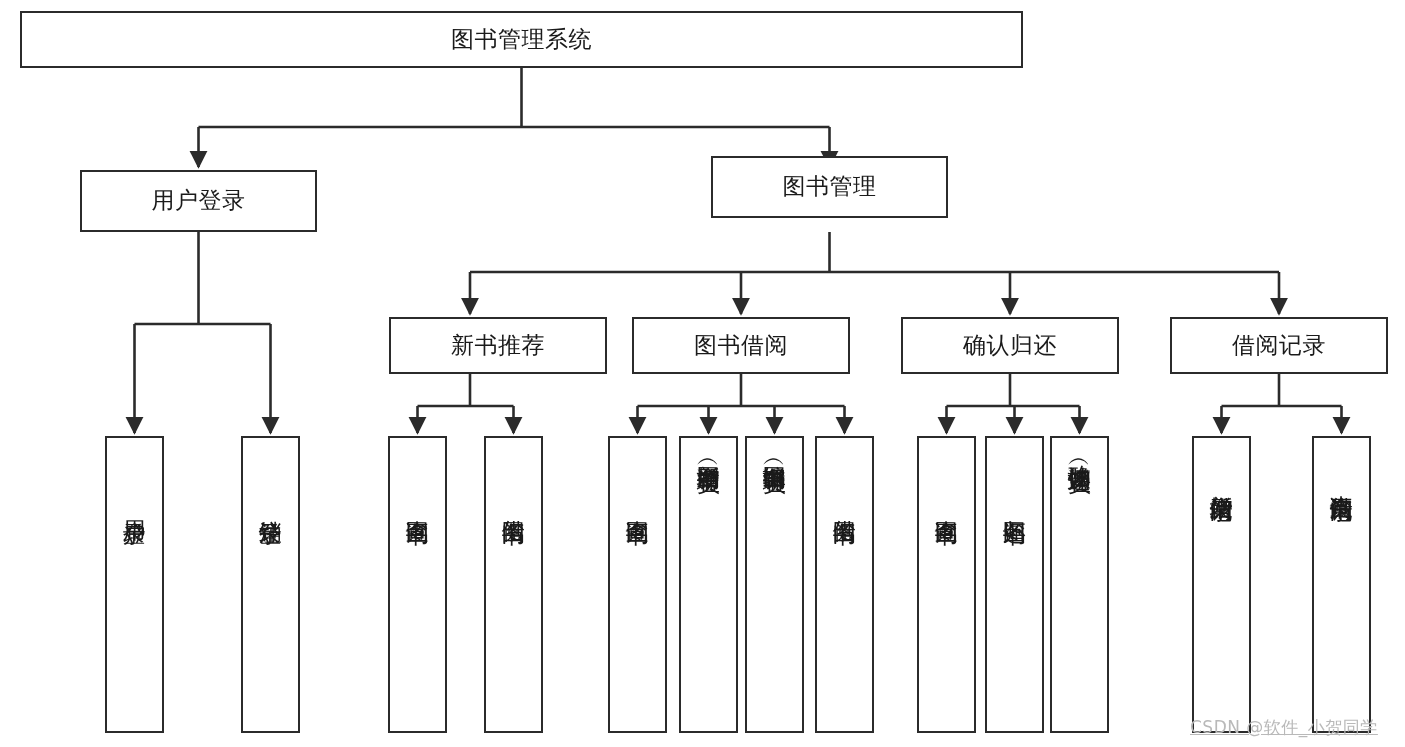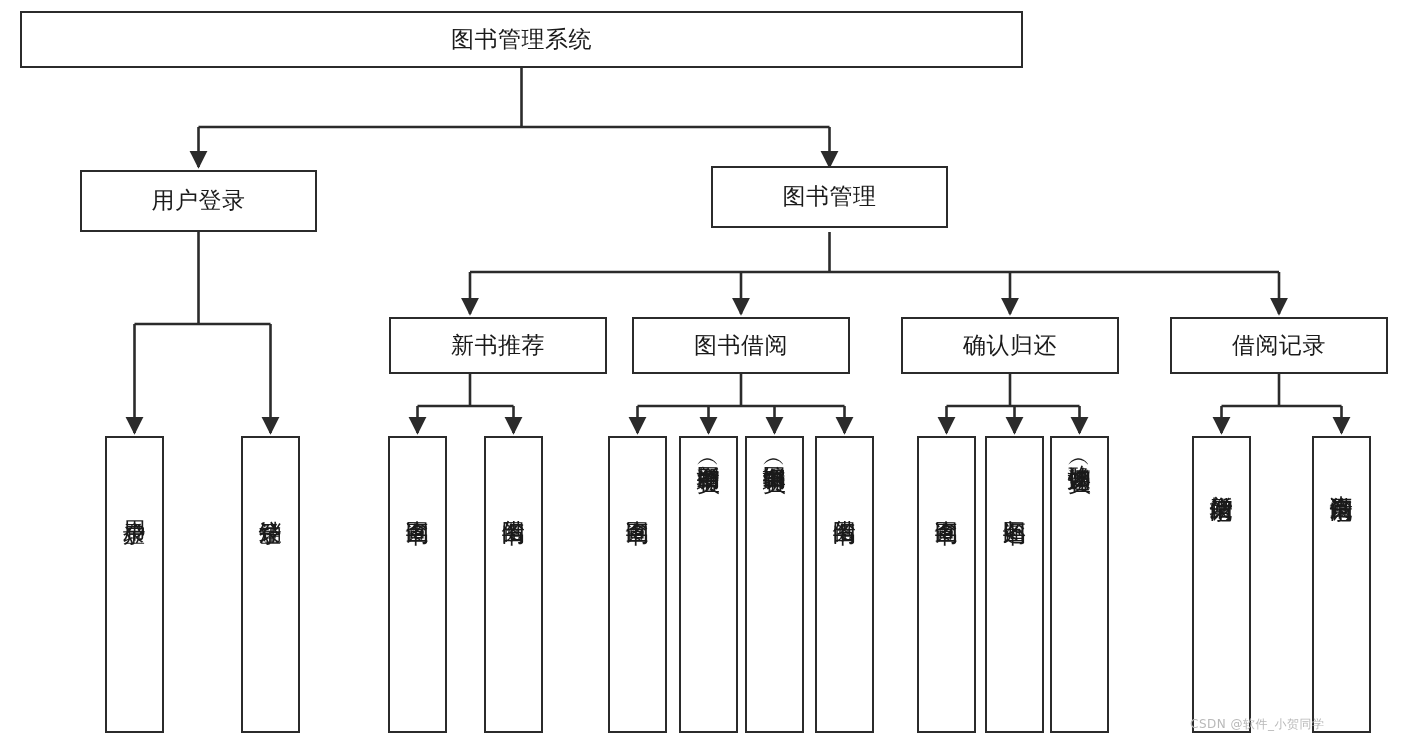--- a/index.html
+++ b/index.html
@@ -59,24 +59,25 @@
   }
   .node.vertical.mid .node-label {
     padding-top: 55px;
   }
   .node.vertical.mid2 .node-label {
     padding-top: 30px;
   }
   .watermark {
     position: absolute;
     color: #b9b9b9;
-    font-size: 12px;
+    font-size: 17px;
     letter-spacing: 0.5px;
     white-space: nowrap;
     user-select: none;
+    text-decoration: underline;
   }
 </style>
 </head>
 <body>
 
 <div id="canvas">
 
   <svg id="svg-layer" viewBox="0 0 1405 747" xmlns="http://www.w3.org/2000/svg">
     <defs>
       <marker id="arrow" viewBox="0 0 10 10" refX="9" refY="5" markerWidth="7" markerHeight="7" orient="auto-start-reverse">
@@ -120,21 +121,21 @@
       </g>
   </svg>
 
   <div id="nodes-layer">
       <div class="node horizontal" style="left: 20px; top: 11px; width: 1003px; height: 57px;">
         <span class="node-label">图书管理系统</span>
       </div>
       <div class="node horizontal" style="left: 80px; top: 170px; width: 237px; height: 62px;">
         <span class="node-label">用户登录</span>
       </div>
-      <div class="node horizontal" style="left: 711px; top: 166px; width: 237px; height: 62px;">
+      <div class="node horizontal" style="left: 711px; top: 156px; width: 237px; height: 62px;">
         <span class="node-label">图书管理</span>
       </div>
       <div class="node horizontal" style="left: 361px; top: 317px; width: 218px; height: 57px; margin-left: 28px;">
         <span class="node-label">新书推荐</span>
       </div>
       <div class="node horizontal" style="left: 632px; top: 317px; width: 218px; height: 57px; align-items: center;">
         <span class="node-label">图书借阅</span>
       </div>
       <div class="node horizontal" style="left: 901px; top: 317px; width: 218px; height: 57px;">
         <span class="node-label">确认归还</span>

